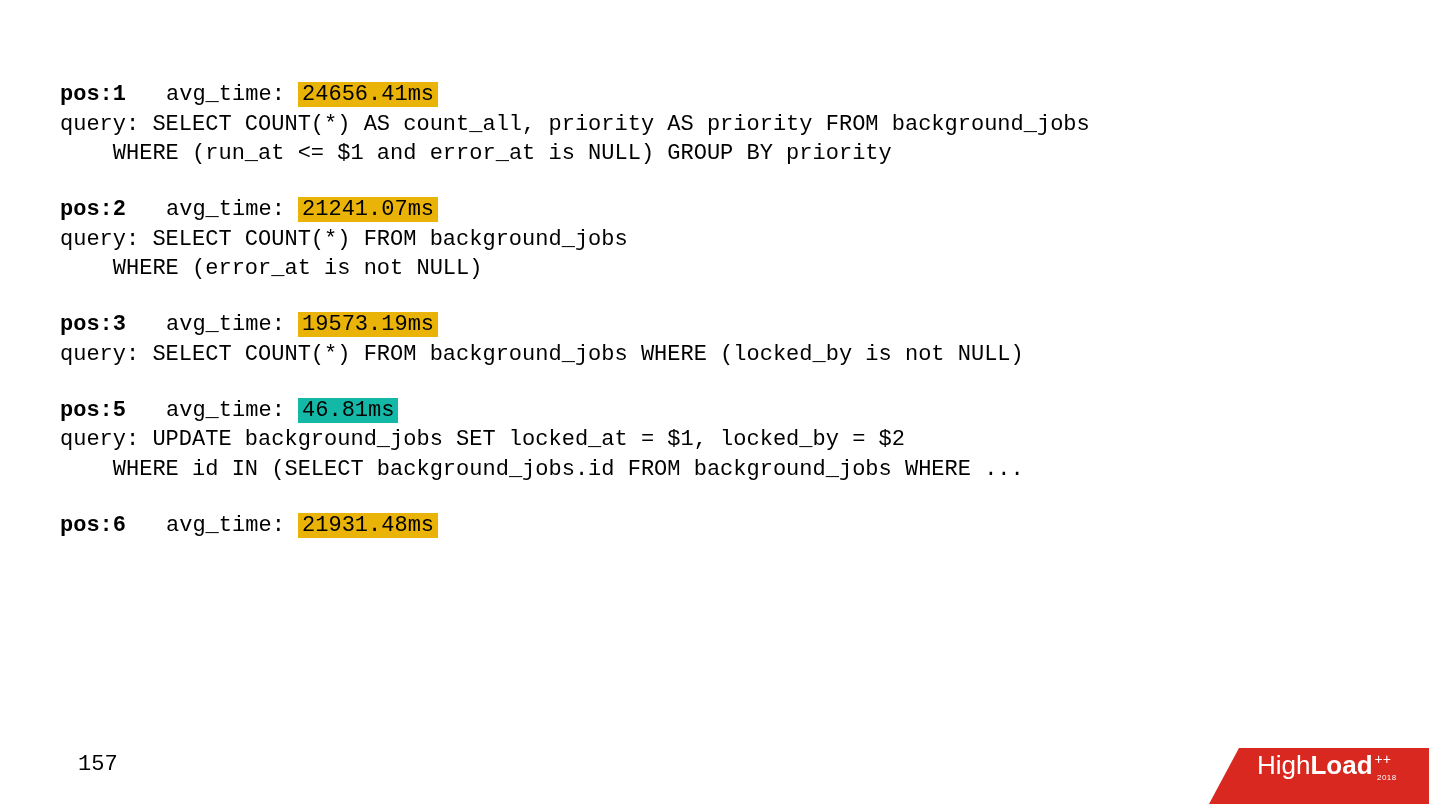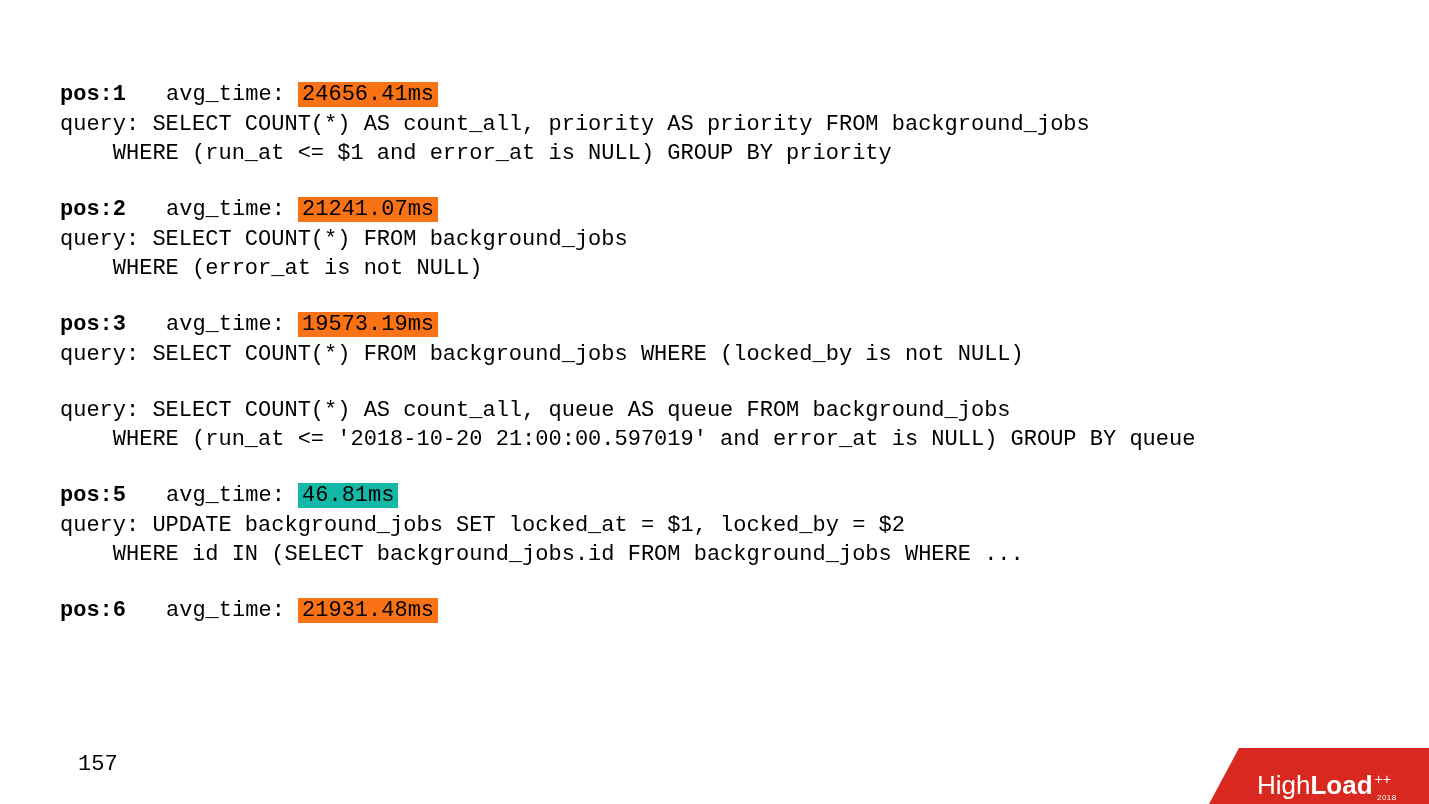--- a/index.html
+++ b/index.html
@@ -29,21 +29,21 @@
   .gap {
     display: inline-block;
     width: 40px;
   }
   .avglabel {
   }
   .hl {
     padding: 0 4px;
   }
   .hl-pink {
-    background: #f97316;
+    background: #eab308;
   }
   .hl-yellow {
     background: #14b8a6;
   }
   .query {
     display: block;
   }
   .page-num {
     position: absolute;
     left: 78px;
@@ -58,42 +58,41 @@
     bottom: 0;
     width: 220px;
     height: 56px;
   }
   .badge svg {
     display: block;
   }
   .badge-text {
     position: absolute;
     left: 48px;
-    top: 20px;
+    top: 0;
     font-family: "Helvetica Neue", Arial, sans-serif;
     font-size: 26px;
     color: #fff;
     white-space: nowrap;
   }
   .badge-text .light { font-weight: 300; }
   .badge-text .bold  { font-weight: 700; }
   .badge-text .plus  { font-size: 14px; vertical-align: super; margin-left: 2px; }
   .badge-text .year  { font-size: 8px; vertical-align: sub; margin-left: -14px; letter-spacing: 0.5px;}
 </style>
 </head>
 <body>
 
 <div class="content" id="entries-root">
     <div class="entry"><div><span class="pos">pos:1</span><span class="gap"></span><span class="avglabel">avg_time: </span><span class="hl hl-pink">24656.41ms</span></div><span class="query">query: SELECT COUNT(*) AS count_all, priority AS priority FROM background_jobs
     WHERE (run_at &lt;= $1 and error_at is NULL) GROUP BY priority</span></div>
     <div class="entry"><div><span class="pos">pos:2</span><span class="gap"></span><span class="avglabel">avg_time: </span><span class="hl hl-pink">21241.07ms</span></div><span class="query">query: SELECT COUNT(*) FROM background_jobs
     WHERE (error_at is not NULL)</span></div>
     <div class="entry"><div><span class="pos">pos:3</span><span class="gap"></span><span class="avglabel">avg_time: </span><span class="hl hl-pink">19573.19ms</span></div><span class="query">query: SELECT COUNT(*) FROM background_jobs WHERE (locked_by is not NULL)</span></div>
-    <div class="entry"><span class="query">query: SELECT COUNT(*) AS count_all, queue AS queue FROM background_jobs
-    WHERE (run_at &lt;= '2018-10-20 21:00:00.597019' and error_at is NULL) GROUP BY queue</span></div>
+    <div class="entry"></div>
     <div class="entry"><div><span class="pos">pos:5</span><span class="gap"></span><span class="avglabel">avg_time: </span><span class="hl hl-yellow">46.81ms</span></div><span class="query">query: UPDATE background_jobs SET locked_at = $1, locked_by = $2
     WHERE id IN (SELECT background_jobs.id FROM background_jobs WHERE ...</span></div>
     <div class="entry"><div><span class="pos">pos:6</span><span class="gap"></span><span class="avglabel">avg_time: </span><span class="hl hl-pink">21931.48ms</span></div></div>
   </div>
 
 <div class="page-num">157</div>
 
 <div class="badge">
   <svg width="220" height="56" viewBox="0 0 220 56">
     <polygon points="30,0 220,0 220,56 0,56" fill="#d9281f"></polygon>

